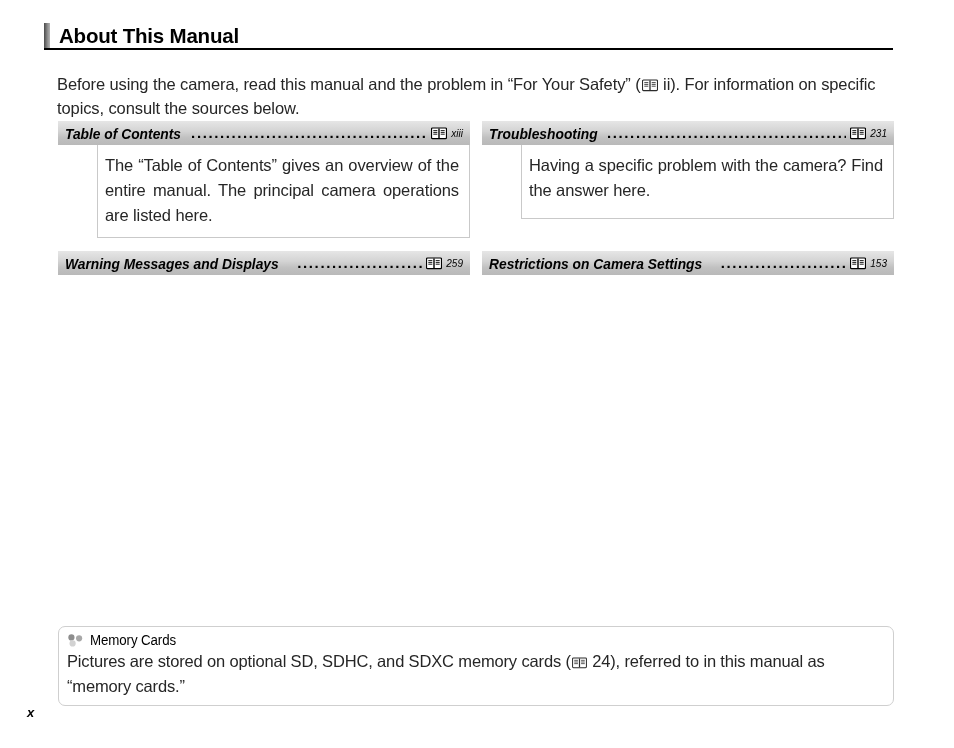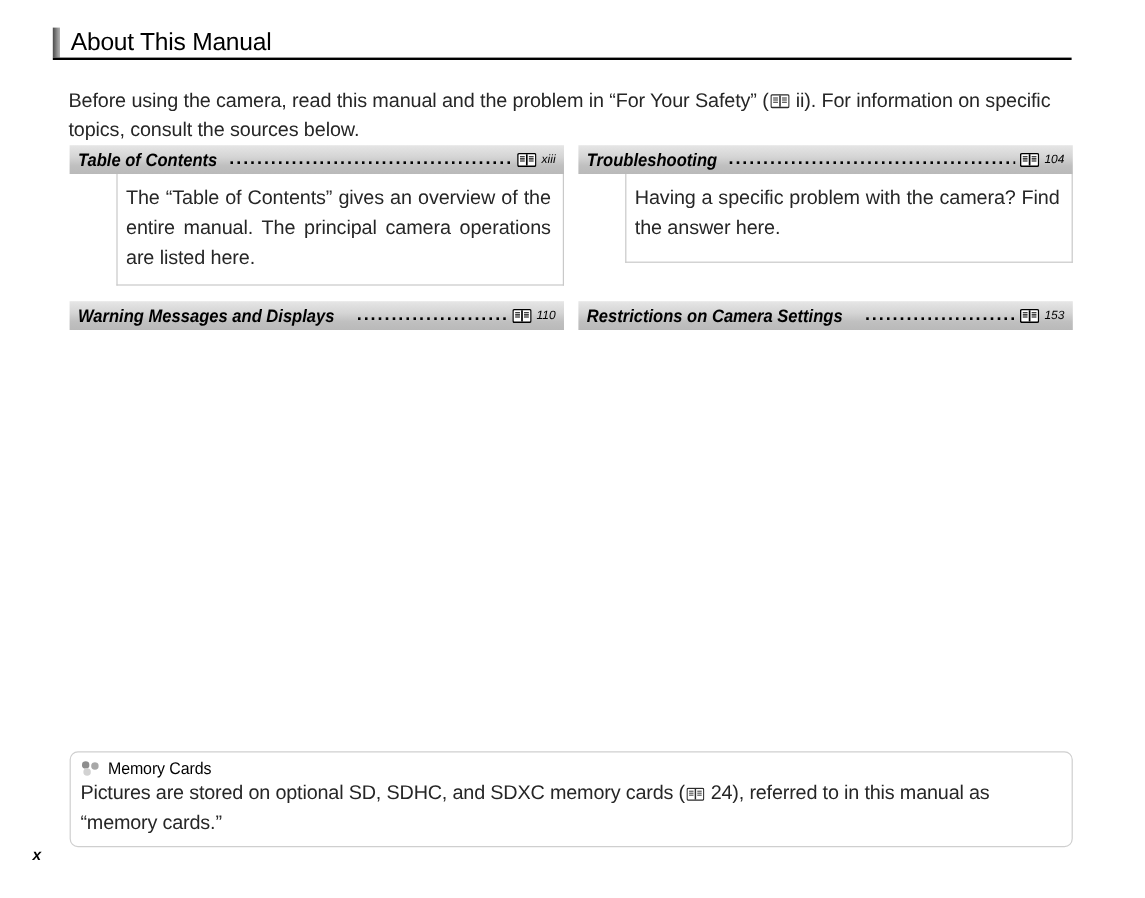--- a/index.html
+++ b/index.html
@@ -29,21 +29,21 @@
   }
   .title-bar {
     width: 6px;
     height: 25px;
     background: linear-gradient(to right, #4a4a4a 0%, #8e8e8e 60%, #b4b4b4 100%);
     margin-right: 9px;
     flex: none;
   }
   .page-title {
     font-size: 20.5px;
-    font-weight: normal;
+    font-weight: bold;
     letter-spacing: -0.2px;
     line-height: 1;
     padding-bottom: 2px;
     white-space: nowrap;
     color: #000;
   }
   .title-rule {
     position: absolute;
     left: 44px;
     top: 48px;
@@ -252,21 +252,21 @@
             <rect x="0.5" y="1" width="15" height="10.6" rx="1" fill="#ffffff" stroke="#000" stroke-width="1.2"></rect>
             <line x1="8" y1="1.6" x2="8" y2="11" stroke="#000" stroke-width="1.4"></line>
             <line x1="2.3" y1="3.6" x2="6.3" y2="3.6" stroke="#000" stroke-width="0.9"></line>
             <line x1="2.3" y1="5.4" x2="6.3" y2="5.4" stroke="#000" stroke-width="0.9"></line>
             <line x1="2.3" y1="7.2" x2="6.3" y2="7.2" stroke="#000" stroke-width="0.9"></line>
             <line x1="9.7" y1="3.6" x2="13.7" y2="3.6" stroke="#000" stroke-width="0.9"></line>
             <line x1="9.7" y1="5.4" x2="13.7" y2="5.4" stroke="#000" stroke-width="0.9"></line>
             <line x1="9.7" y1="7.2" x2="13.7" y2="7.2" stroke="#000" stroke-width="0.9"></line>
           </svg>
           </span>
-        <span class="ref-page">104</span>
+        <span class="ref-page">231</span>
       </div>
       <div class="ref-body justify">Having a specific problem with the camera? Find the answer here.</div>
     </div>
 
   </div>
 
   <div class="box-row">
 
     <div class="ref-box">
       <div class="ref-head">
@@ -277,21 +277,21 @@
             <rect x="0.5" y="1" width="15" height="10.6" rx="1" fill="#ffffff" stroke="#000" stroke-width="1.2"></rect>
             <line x1="8" y1="1.6" x2="8" y2="11" stroke="#000" stroke-width="1.4"></line>
             <line x1="2.3" y1="3.6" x2="6.3" y2="3.6" stroke="#000" stroke-width="0.9"></line>
             <line x1="2.3" y1="5.4" x2="6.3" y2="5.4" stroke="#000" stroke-width="0.9"></line>
             <line x1="2.3" y1="7.2" x2="6.3" y2="7.2" stroke="#000" stroke-width="0.9"></line>
             <line x1="9.7" y1="3.6" x2="13.7" y2="3.6" stroke="#000" stroke-width="0.9"></line>
             <line x1="9.7" y1="5.4" x2="13.7" y2="5.4" stroke="#000" stroke-width="0.9"></line>
             <line x1="9.7" y1="7.2" x2="13.7" y2="7.2" stroke="#000" stroke-width="0.9"></line>
           </svg>
           </span>
-        <span class="ref-page">110</span>
+        <span class="ref-page">259</span>
       </div>
     </div>
 
     <div class="ref-box">
       <div class="ref-head">
         <span class="ref-head-title">Restrictions on Camera Settings</span>
         <span class="ref-leader">..........................</span>
         <span class="ref-book">
             <svg width="16" height="13" viewBox="0 0 16 13" aria-hidden="true">
             <rect x="0.5" y="1" width="15" height="10.6" rx="1" fill="#ffffff" stroke="#000" stroke-width="1.2"></rect>

